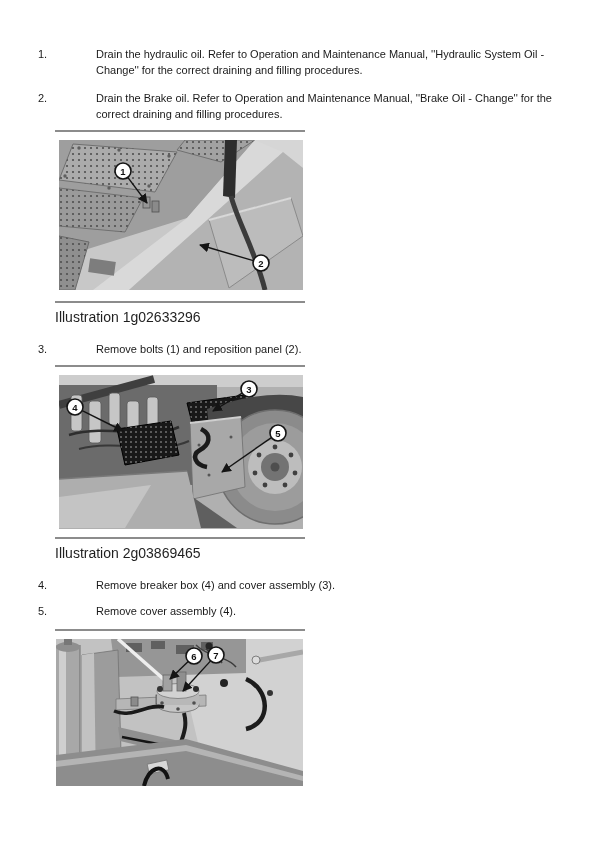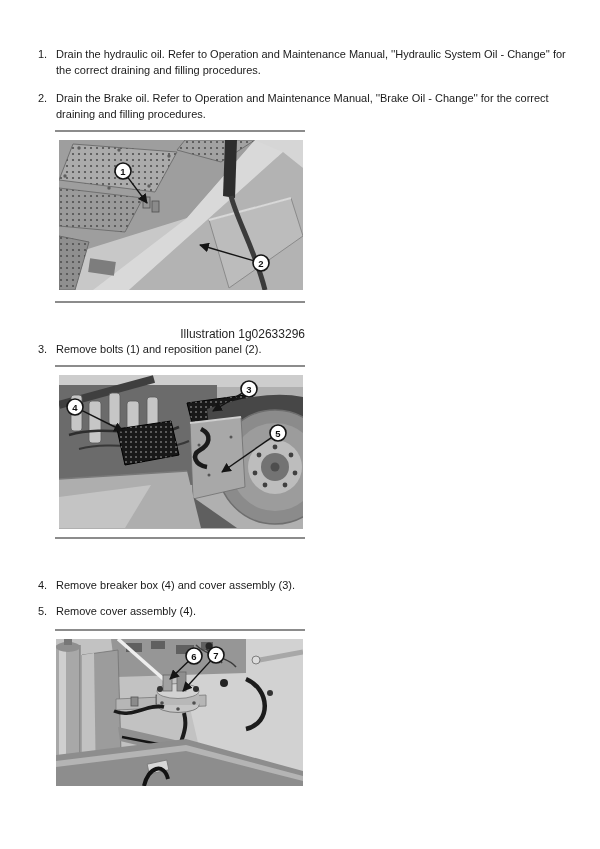--- a/index.html
+++ b/index.html
@@ -2,26 +2,26 @@
 <html><head>
 <meta charset="utf-8">
 <style>
   html,body{margin:0;padding:0;background:#ffffff;}
   .page{
     position:relative;width:600px;height:849px;background:#ffffff;overflow:hidden;
     font-family:"Liberation Sans",sans-serif;color:#1a1a1a;
   }
   .step{position:absolute;left:38px;width:528px;display:flex;font-size:11px;line-height:16px;}
   .step-num{flex:0 0 18px;width:18px;}
-  .step-text{flex:1;}
+  .step-text{flex:1;margin-left:40px;}
   .rule{position:absolute;left:55px;width:250px;height:2px;background:#8c8c8c;}
   .photo{position:absolute;left:59px;width:244px;display:block;}
   .caption{
-    position:absolute;left:55px;width:250px;display:flex;justify-content:flex-end;
-    font-size:12px;line-height:13px;color:#1f1f1f;margin-top:17px;
+    position:absolute;left:55px;width:250px;display:flex;justify-content:flex-start;
+    font-size:14px;line-height:13px;color:#1f1f1f;
   }
   .co{fill:#ffffff;stroke:#141414;stroke-width:1.6;}
   .cot{font-family:"Liberation Sans",sans-serif;font-size:9.5px;font-weight:bold;text-anchor:middle;fill:#111111;}
   .arrow{stroke:#141414;stroke-width:1.4;fill:none;}
 </style>
 </head>
 <body>
 
 <div class="page">
 
@@ -170,20 +170,24 @@
       <circle class="co" cx="16" cy="32" r="8"></circle>
       <text class="cot" x="16" y="35.5">4</text>
     </g>
     <g>
       <line class="arrow" x1="212.4" y1="62.6" x2="163" y2="97" marker-end="url(#ah2)"></line>
       <circle class="co" cx="219" cy="58" r="8"></circle>
       <text class="cot" x="219" y="61.5">5</text>
     </g>
   </svg>
   <div class="rule" style="top:537px"></div>
+  <div class="caption" style="top:547px">
+    <span>Illustration 2</span>
+    <span>g03869465</span>
+  </div>
 
   <div class="step" style="top:577px">
     <span class="step-num">4.</span>
     <span class="step-text">Remove breaker box (4) and cover assembly (3).</span>
   </div>
   <div class="step" style="top:603px">
     <span class="step-num">5.</span>
     <span class="step-text">Remove cover assembly (4).</span>
   </div>
 

